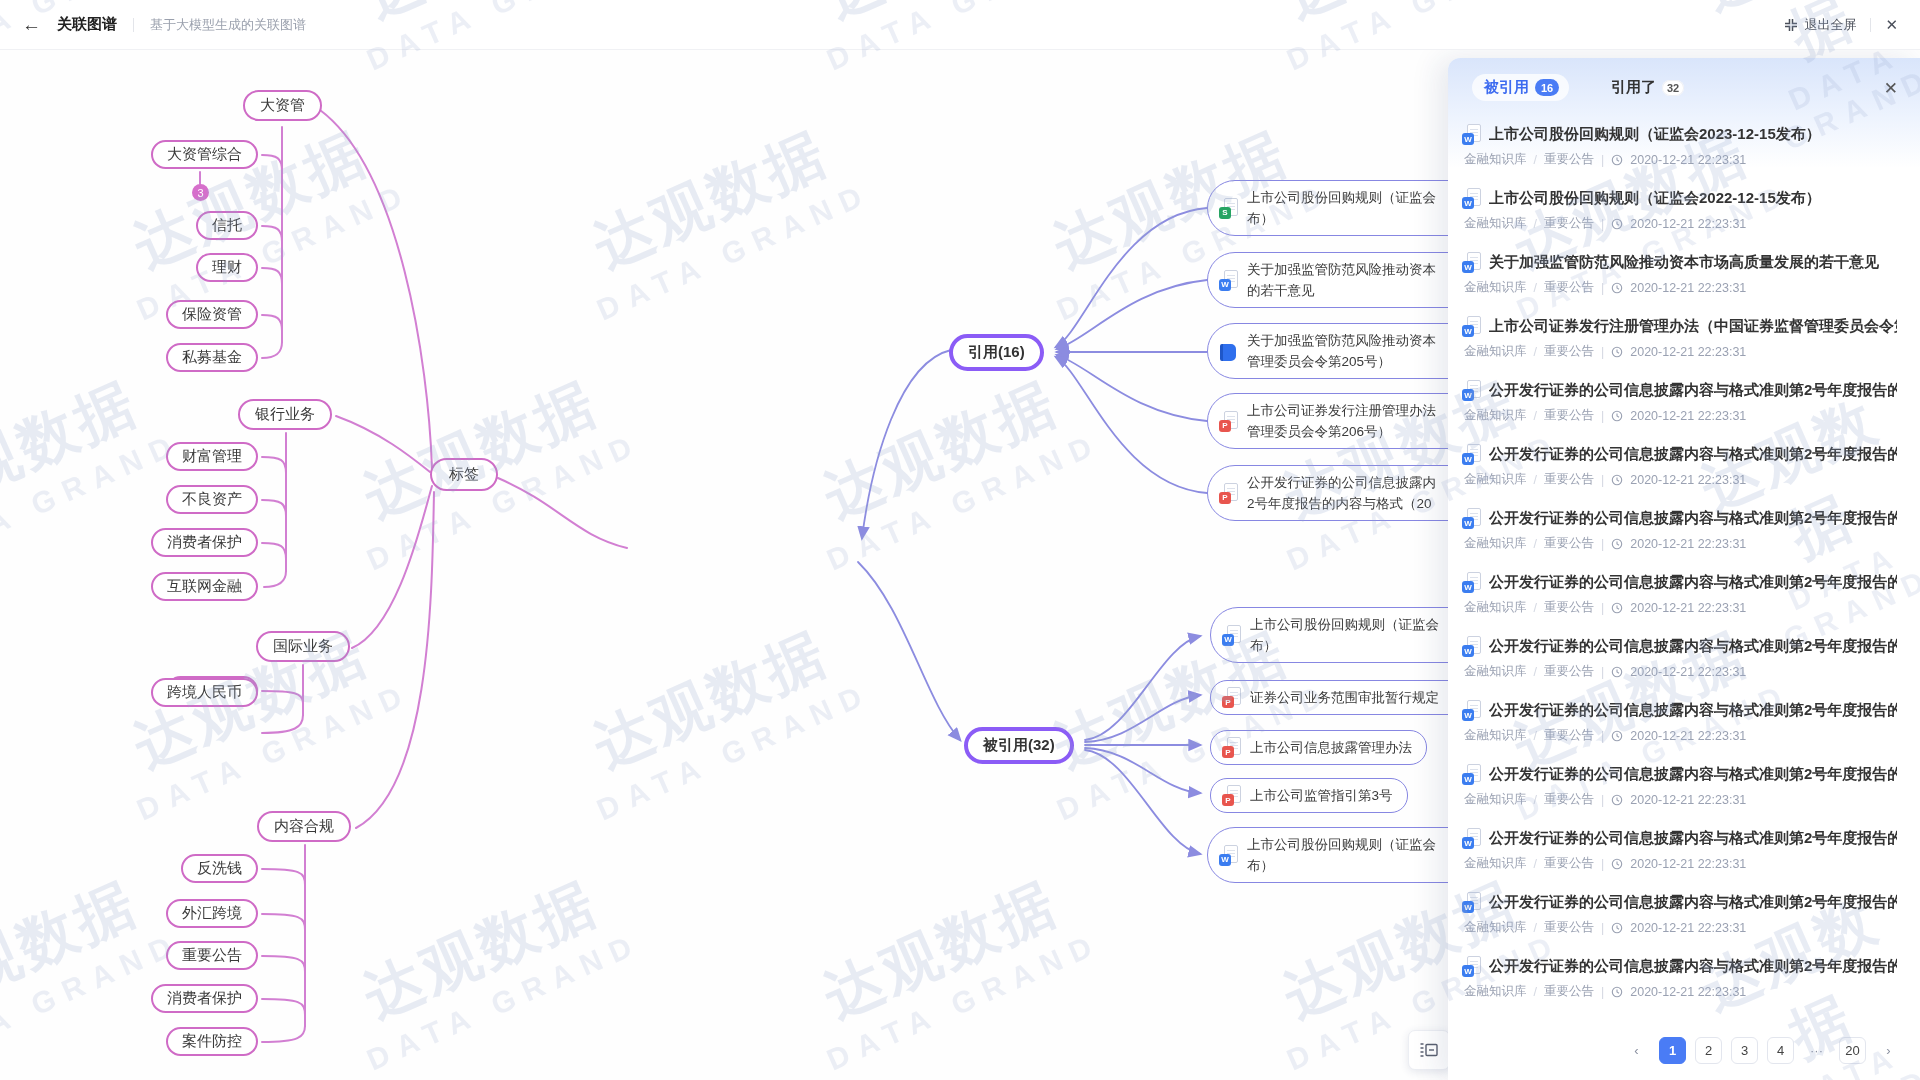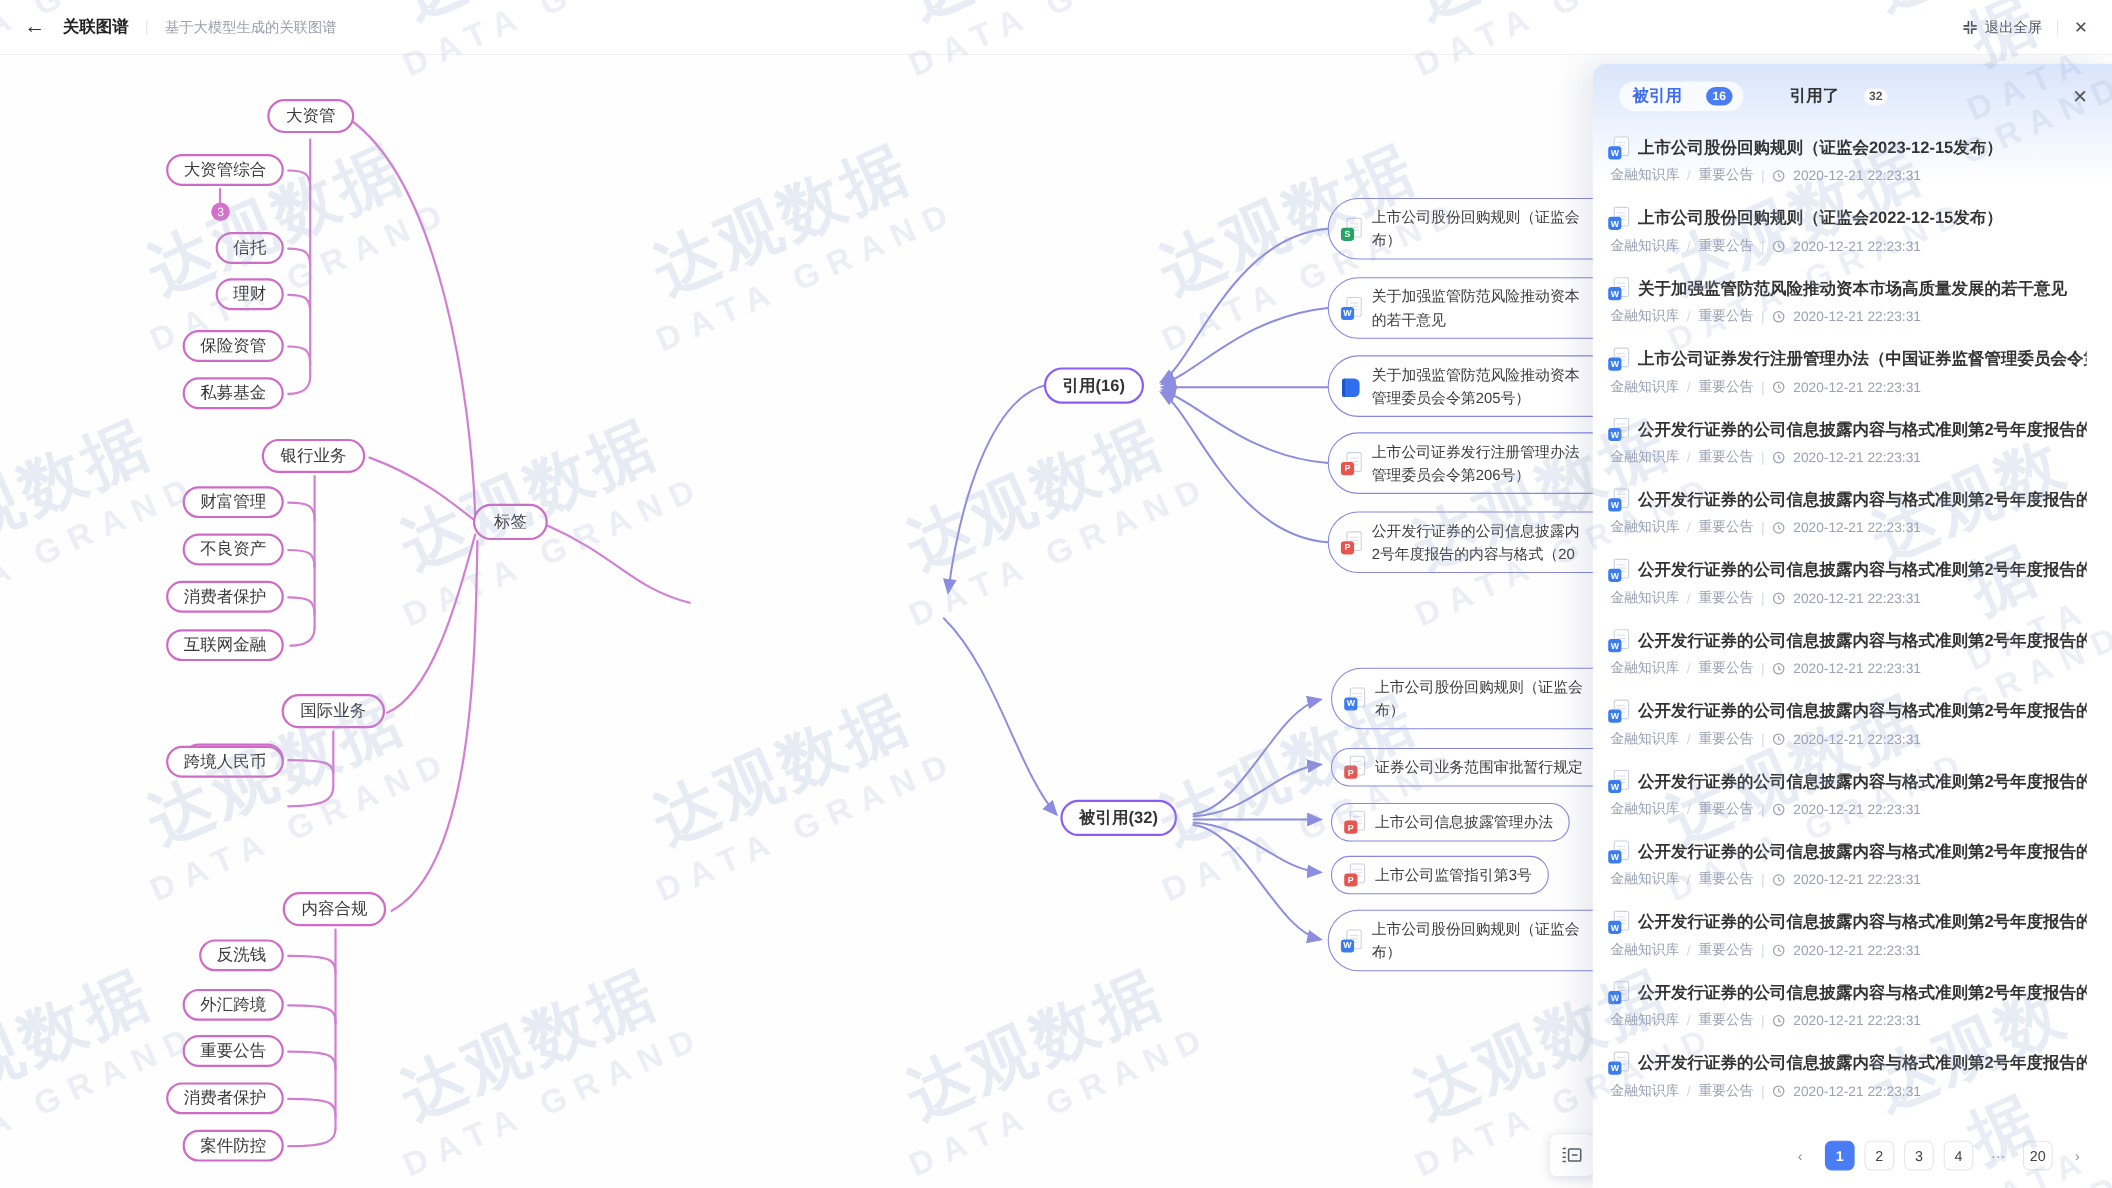--- a/index.html
+++ b/index.html
@@ -32,21 +32,21 @@
   .count-badge { position:absolute; width:17px; height:17px; border-radius:50%; background:#d66fcb;
     color:#fff; font-size:11px; display:flex; align-items:center; justify-content:center; z-index:2; }
   .tag-node { background:#fff; border:2px solid #cf6bc6; border-radius:17px; padding:5px 17px;
     font-size:15px; color:#3a3a3a; }
 
   .main-node { display:flex; align-items:center; gap:10px; width:232px; height:58px; border-radius:29px;
     background:linear-gradient(100deg,#4a79f2 0%,#6a5df0 60%,#8350ef 100%); padding:0 14px 0 16px;
     box-shadow:0 4px 10px rgba(90,90,230,.25); }
   .main-node .mn-text { font-size:13.5px; color:#fff; line-height:1.55; white-space:normal; width:172px; }
 
-  .branch-node { background:#fff; border:2px solid #8b5cf6; border-radius:19px; padding:5px 15px;
+  .branch-node { background:#fff; border:4px solid #8b5cf6; border-radius:19px; padding:5px 15px;
     font-size:15px; font-weight:600; color:#333; }
 
   .doc { display:flex; align-items:center; gap:9px; background:#fff; border:1.6px solid #8787e2;
     padding:6px 14px 6px 11px; font-size:13.5px; color:#3a3a3a; overflow:hidden; }
   .doc.two { border-radius:28px; }
   .doc.one { border-radius:17px; }
   .doc .dl div { line-height:21px; white-space:nowrap; }
 
   
   .df { position:relative; width:19px; height:21px; flex:none; }
@@ -68,21 +68,21 @@
   .mini-btn { position:absolute; left:1408px; top:980px; width:42px; height:40px; background:#fff;
     border:1px solid #eceef3; border-radius:7px; box-shadow:0 2px 8px rgba(40,60,110,.12);
     display:flex; align-items:center; justify-content:center; z-index:5; cursor:pointer; }
 
   
   .panel { position:absolute; left:1448px; top:58px; width:472px; height:1022px; background:#fff;
     border-radius:12px 0 0 0; box-shadow:-10px 0 28px rgba(30,50,100,.10); z-index:10; }
   .panel-head { position:absolute; left:0; top:0; width:100%; height:110px; border-radius:12px 0 0 0;
     background:linear-gradient(180deg,#d9e5fb 0%,#eef4fe 55%,#ffffff 100%); }
   .tabs { position:absolute; left:24px; top:16px; display:flex; align-items:center; gap:42px; }
-  .tab { display:flex; align-items:center; gap:22px; font-size:15px; cursor:pointer; }
+  .tab { display:flex; align-items:center; gap:6px; font-size:15px; cursor:pointer; }
   .tab.active { color:#3d6bf0; font-weight:700; background:rgba(255,255,255,.75); border-radius:16px;
     padding:4px 10px 4px 12px; }
   .tab.inactive { color:#333; font-weight:600; }
   .tab-badge-blue { background:#4a7cf5; color:#fff; font-size:11px; font-weight:700; min-width:24px;
     height:17px; border-radius:9px; display:flex; align-items:center; justify-content:center; padding:0 5px; }
   .tab-badge-light { background:#fff; color:#555; font-size:11px; font-weight:600; min-width:22px;
     height:16px; border-radius:8px; display:flex; align-items:center; justify-content:center; padding:0 5px;
     box-shadow:0 0 0 1px #eef0f5 inset; }
   .panel-close { position:absolute; right:22px; top:20px; font-size:17px; color:#555; background:none;
     border:none; cursor:pointer; }

